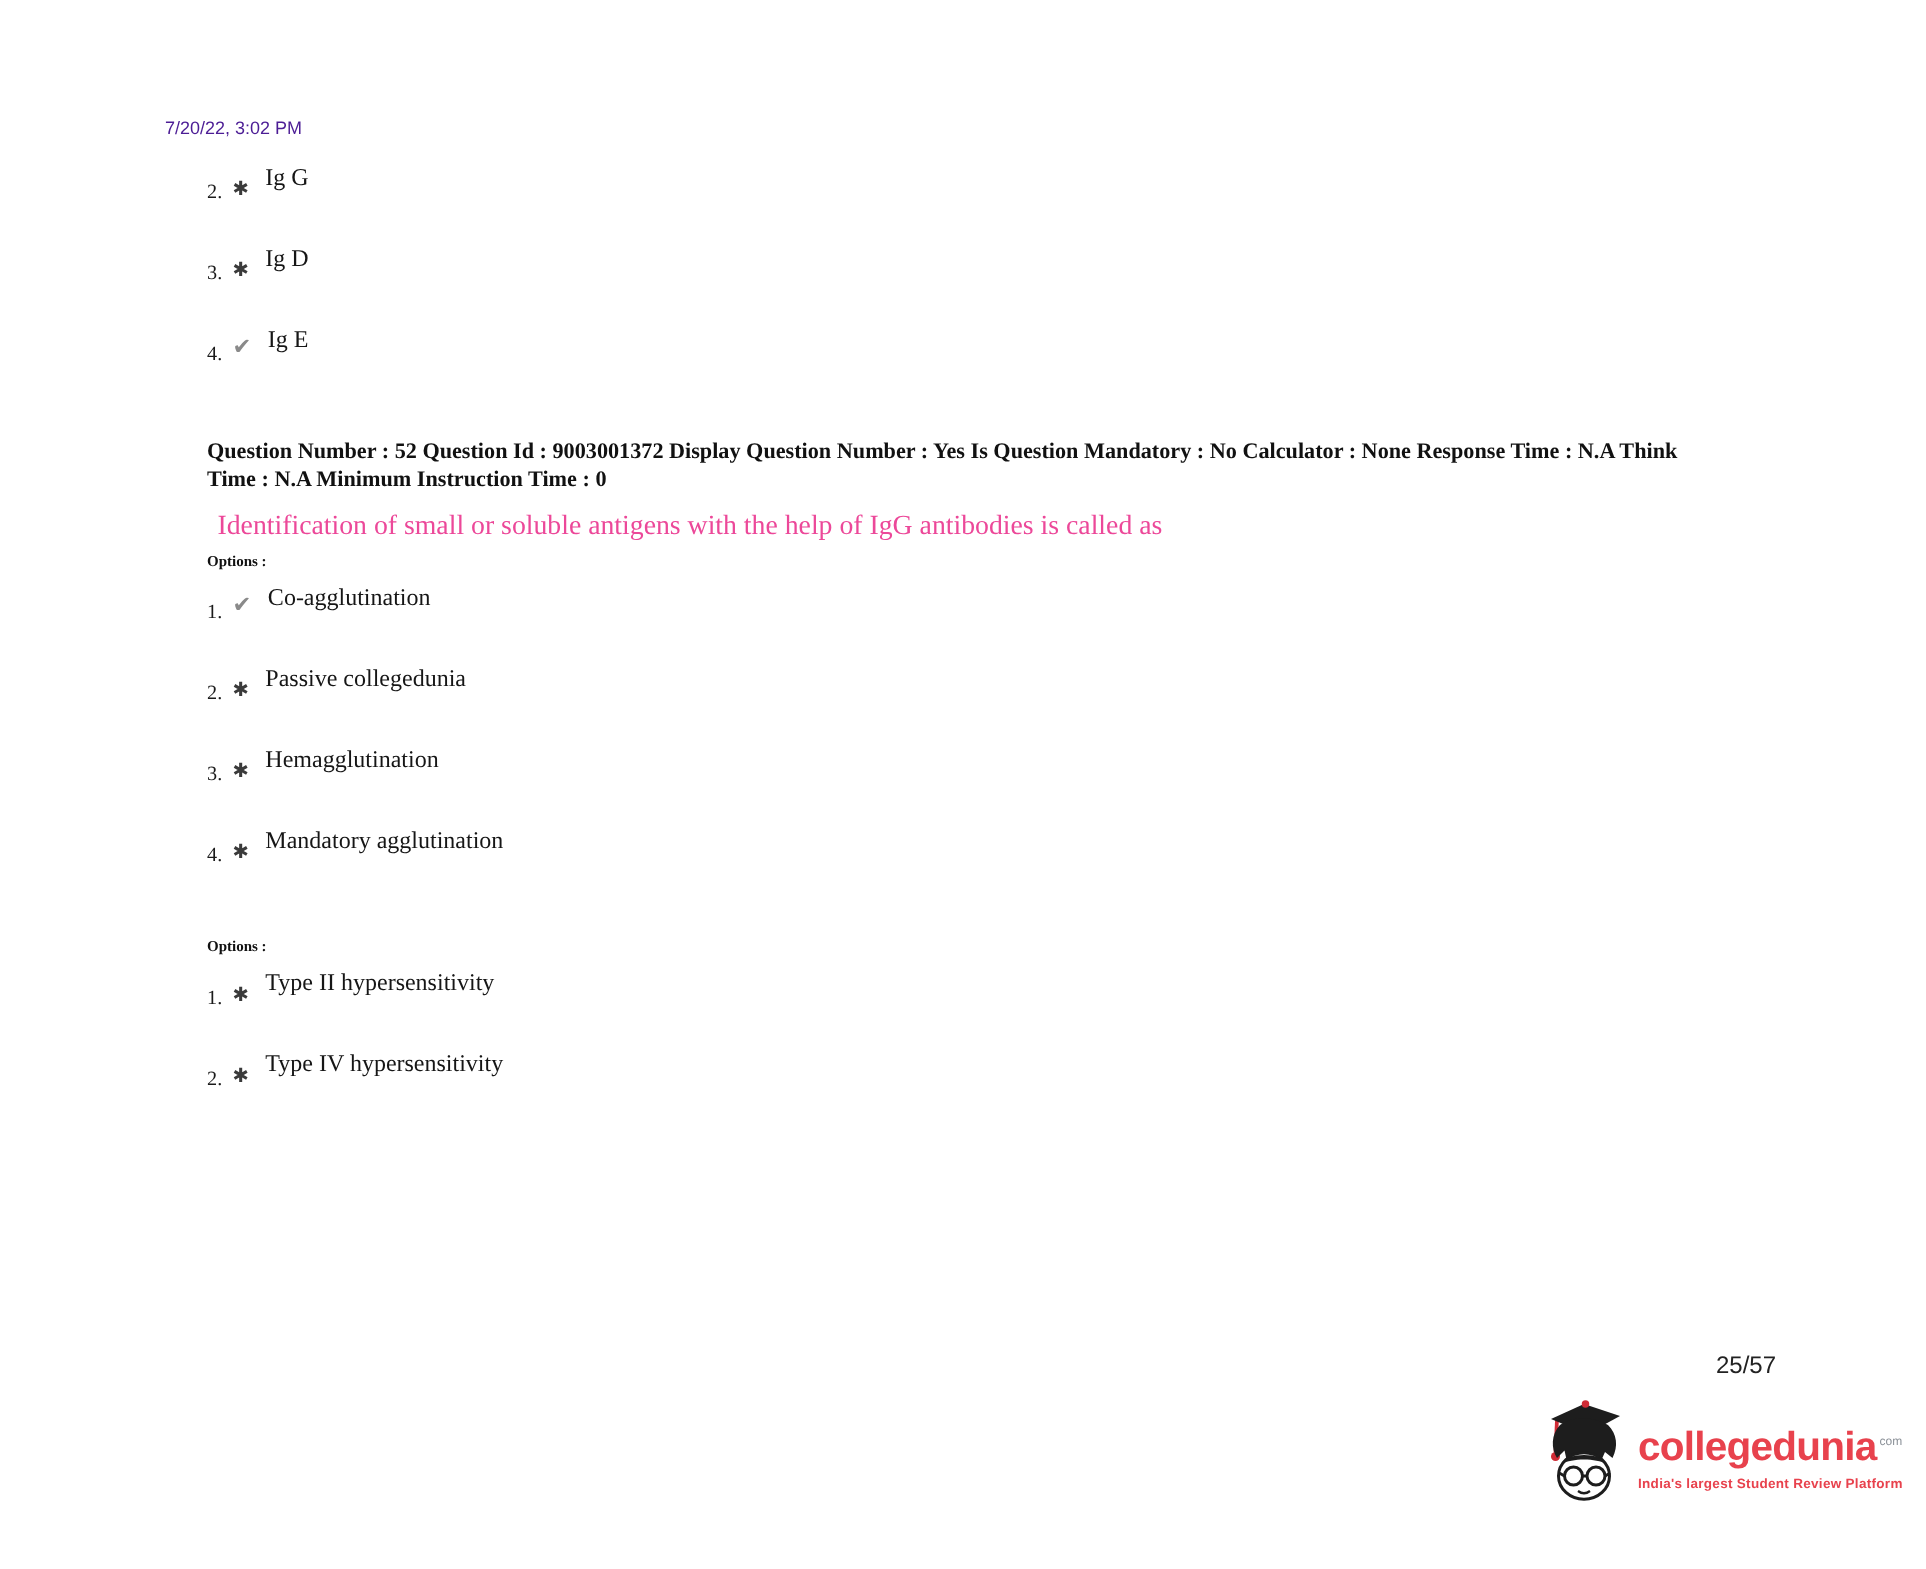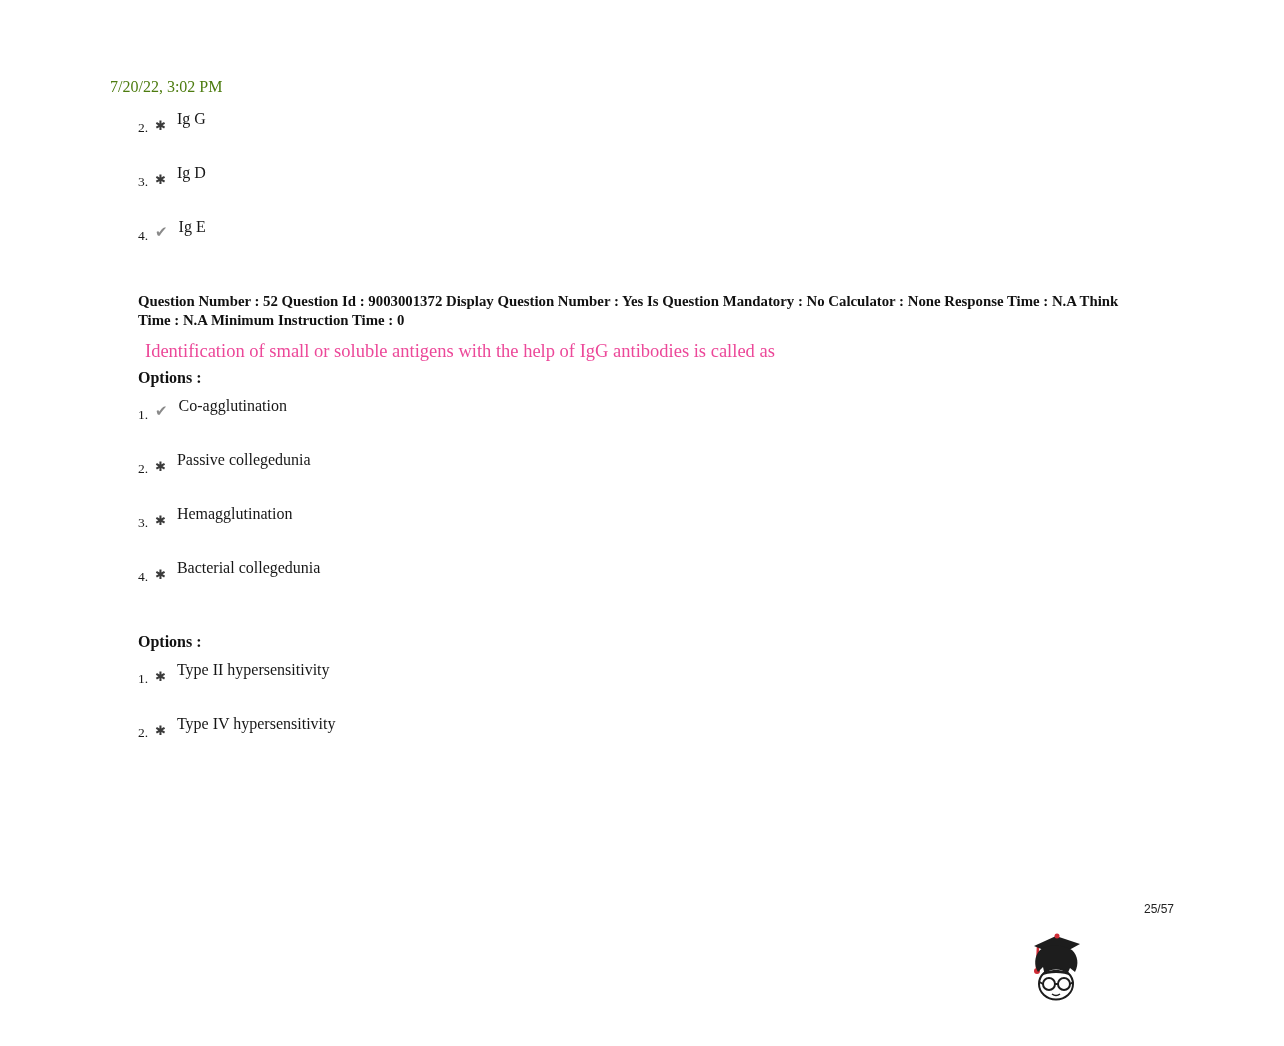--- a/index.html
+++ b/index.html
@@ -4,40 +4,40 @@
 <style>
   * { margin:0; padding:0; box-sizing:border-box; }
   html,body { background:#ffffff; }
   .page {
     position:relative; width:1284px; height:1046px;
     background:#ffffff; overflow:hidden;
     font-family:"Liberation Serif", serif; color:#1a1a1a;
   }
   .timestamp {
     position:absolute; left:110px; top:78px;
-    font-family:Liberation Serif, serif; font-size:16px; color:#4d7c0f;
+    font-family:Liberation Sans, sans-serif; font-size:12px; color:#4c1d95;
   }
   .content { position:absolute; left:138px; top:100px; width:1010px; }
 
   .option { display:flex; align-items:flex-start; margin-bottom:26px; }
   .opt-num { font-size:13.5px; padding-top:12px; color:#1a1a1a; min-width:13px; }
   .opt-icon { margin-left:4px; font-size:13px; line-height:1; padding-top:11px; }
   .opt-icon.wrong { color:#3a3a3a; }
   .opt-icon.correct { color:#8a8a8a; font-size:15px; padding-top:9px; }
   .opt-label { font-size:16px; margin-left:11px; line-height:1.35; color:#161616; }
 
   .question-block { margin-top:48px; }
   .q-meta { font-weight:bold; font-size:14.8px; line-height:1.27; color:#111; }
   .q-text { font-size:18.5px; margin-top:11px; padding-left:7px; color:#ec4899; }
-  .options-heading { font-weight:bold; font-size:16px; margin-top:7px; color:#111; }
+  .options-heading { font-weight:bold; font-size:10px; margin-top:7px; color:#111; }
   .options-list { margin-top:8px; }
 
   .page-indicator {
     position:absolute; left:1144px; top:902px;
-    font-family:"Liberation Sans", sans-serif; font-size:12px; color:#222;
+    font-family:"Liberation Sans", sans-serif; font-size:16px; color:#222;
   }
 
   .footer-logo { position:absolute; left:1028px; top:930px; display:flex; align-items:center; }
   .logo-icon { display:block; }
   .logo-text { margin-left:8px; }
   .brand-line { white-space:nowrap; }
   .brand {
     font-family:"Liberation Sans", sans-serif; font-weight:700; font-size:27px;
     letter-spacing:-0.5px; color:var(--brand-color, #e8424d);
   }
@@ -93,21 +93,21 @@
           <span class="opt-label">Passive collegedunia</span>
         </div>
         <div class="option">
           <span class="opt-num">3.</span>
           <span class="opt-icon wrong">✱</span>
           <span class="opt-label">Hemagglutination</span>
         </div>
         <div class="option">
           <span class="opt-num">4.</span>
           <span class="opt-icon wrong">✱</span>
-          <span class="opt-label">Bacterial collegedunia</span>
+          <span class="opt-label">Mandatory agglutination</span>
         </div>
       </div>
     </section>
 
     <section class="question-block">
       <p class="options-heading">Options :</p>
       <div class="options-list">
         <div class="option">
           <span class="opt-num">1.</span>
           <span class="opt-icon wrong">✱</span>
@@ -135,15 +135,21 @@
         <path d="M12 20 C6 26 6 36 10 42 L15 37 L17 46 L23 40 L27 48 L33 41 L38 47 L42 38 L47 42 C51 34 50 26 44 20 C34 14 20 14 12 20 Z" fill="#1d1d1d"></path>
         <ellipse cx="28" cy="54" rx="17" ry="15.5" fill="#ffffff" stroke="#1d1d1d" stroke-width="2"></ellipse>
         <path d="M13 46 C16 38 40 38 43 46 C36 42 20 42 13 46 Z" fill="#1d1d1d"></path>
         <circle cx="21" cy="54" r="6" fill="#ffffff" stroke="#1d1d1d" stroke-width="2"></circle>
         <circle cx="36" cy="54" r="6" fill="#ffffff" stroke="#1d1d1d" stroke-width="2"></circle>
         <path d="M27 54 L30 54" stroke="#1d1d1d" stroke-width="2"></path>
         <path d="M15 54 L11.5 52 M42 54 L45.5 52" stroke="#1d1d1d" stroke-width="2"></path>
         <path d="M24 64 Q28 67 32 64" stroke="#1d1d1d" stroke-width="1.5" fill="none"></path>
       </svg>
     </span>
+    <div class="logo-text">
+      <div class="brand-line">
+        <span class="brand">collegedunia</span><span class="brand-suffix">com</span>
+      </div>
+      <div class="tagline">India's largest Student Review Platform</div>
+    </div>
   </div>
 
 </div>
 
 </body></html>

